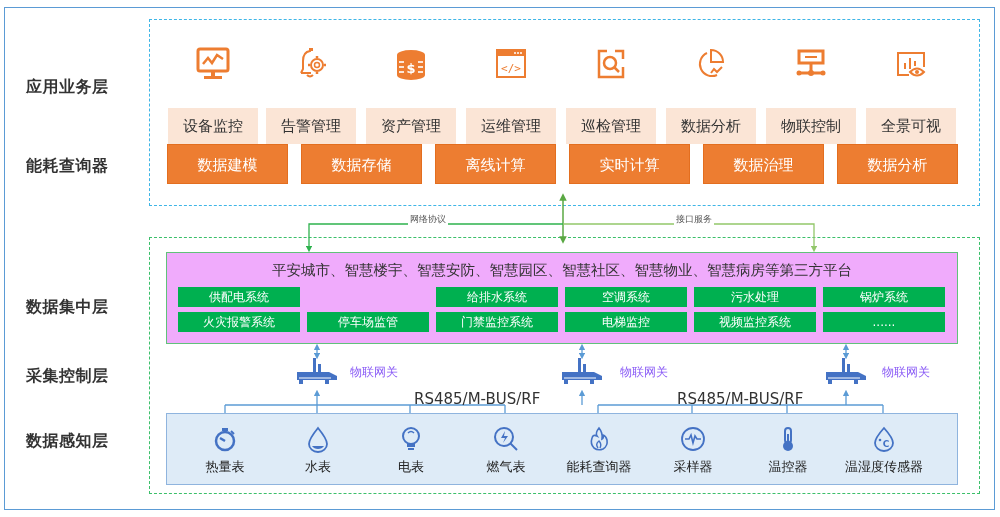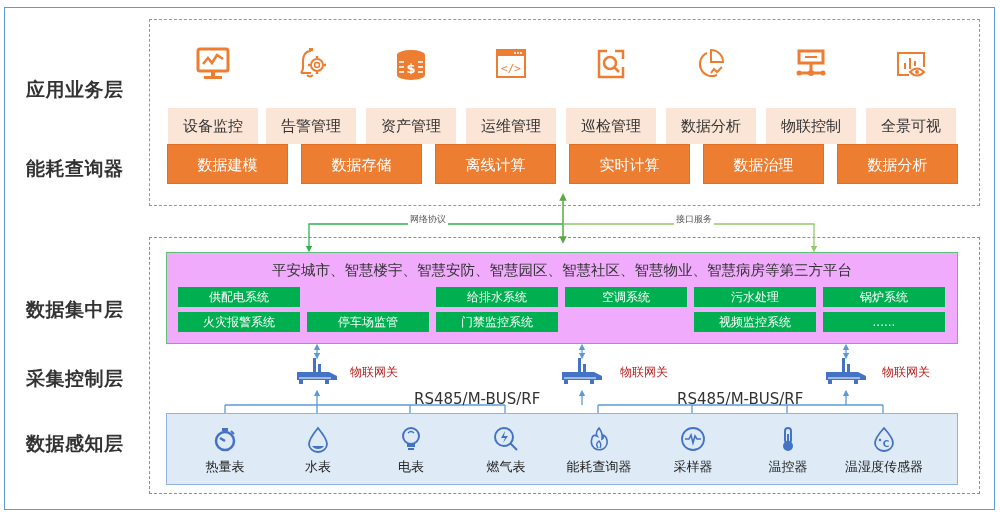--- a/index.html
+++ b/index.html
@@ -1,39 +1,39 @@
 <!DOCTYPE html>
 <html><head>
 <meta charset="utf-8">
 <style>
   * { box-sizing: border-box; margin: 0; padding: 0; }
   html, body { width: 1000px; height: 517px; background: #ffffff; overflow: hidden; }
   body { font-family: "DejaVu Sans", "Liberation Sans", sans-serif; position: relative; }
 
   .frame { position: absolute; left: 4px; top: 7px; width: 991px; height: 503px; border: 1px solid #5b9bd5; }
 
-  .layer-label { position: absolute; left: 26px; font-size: 19px; font-weight: bold; color: #333; letter-spacing: 0.5px; }
+  .layer-label { position: absolute; left: 26px; font-size: 16px; font-weight: bold; color: #333; letter-spacing: 0.5px; }
 
   .zone-top { position: absolute; left: 149px; top: 19px; width: 831px; height: 187px; border: 1px dashed #3fb5e6; }
   .zone-bottom { position: absolute; left: 149px; top: 237px; width: 831px; height: 257px; border: 1px dashed #3cbf6a; }
 
   .app-item { position: absolute; width: 90px; text-align: center; }
   .app-icon { height: 36px; display: flex; align-items: center; justify-content: center; }
   .app-label { margin-top: 26px; height: 36px; line-height: 36px; background: #fbe5d6; color: #333; font-size: 15px; }
 
   .proc-btn { position: absolute; top: 144px; width: 121px; height: 40px; background: #ed7d31; color: #fff; font-size: 15px; line-height: 40px; text-align: center; border: 1px solid #e36e1f; }
 
   .conn-label { position: absolute; font-size: 9px; color: #555; background: #fff; padding: 0 2px; }
 
   .center-box { position: absolute; left: 166px; top: 252px; width: 792px; height: 92px; background: #f0abfc; border: 1px solid #61c17b; }
   .center-title { position: absolute; left: 0; top: 8px; width: 100%; text-align: center; font-size: 14.5px; color: #333; }
   .sys-btn { position: absolute; width: 122px; height: 20px; background: #00b050; color: #fff; font-size: 12px; line-height: 20px; text-align: center; }
 
   .gateway { position: absolute; }
-  .gw-label { position: absolute; font-size: 12px; color: #b91c1c; }
+  .gw-label { position: absolute; font-size: 12px; color: #8b5cf6; }
   .bus-label { position: absolute; font-size: 15px; color: #333; background: transparent; }
 
   .sensor-box { position: absolute; left: 166px; top: 413px; width: 792px; height: 72px; background: #deebf7; border: 1px solid #8fb4de; }
   .sensor { position: absolute; top: 10px; width: 96px; text-align: center; }
   .sensor-icon { height: 30px; display: flex; align-items: center; justify-content: center; }
   .sensor-label { margin-top: 4px; font-size: 13px; color: #222; }
 
   svg.overlay { position: absolute; left: 0; top: 0; pointer-events: none; }
 </style>
 </head>
@@ -218,20 +218,21 @@
 <div class="center-box">
   <div class="center-title">平安城市、智慧楼宇、智慧安防、智慧园区、智慧社区、智慧物业、智慧病房等第三方平台</div>
   <div class="sys-btn" style="left:11px;top:34px">供配电系统</div>
   <div class="sys-btn" style="left:269px;top:34px">给排水系统</div>
   <div class="sys-btn" style="left:398px;top:34px">空调系统</div>
   <div class="sys-btn" style="left:527px;top:34px">污水处理</div>
   <div class="sys-btn" style="left:656px;top:34px">锅炉系统</div>
   <div class="sys-btn" style="left:11px;top:59px">火灾报警系统</div>
   <div class="sys-btn" style="left:140px;top:59px">停车场监管</div>
   <div class="sys-btn" style="left:269px;top:59px">门禁监控系统</div>
+  <div class="sys-btn" style="left:398px;top:59px">电梯监控</div>
   <div class="sys-btn" style="left:527px;top:59px">视频监控系统</div>
   <div class="sys-btn" style="left:656px;top:59px">......</div>
 </div>
 
 <div class="gateway" style="left:293px;top:356px">
   <svg width="46" height="30" viewBox="0 0 46 30">
       <rect x="20" y="2" width="3" height="14" fill="#4472c4"></rect>
       <rect x="25" y="8" width="3" height="8" fill="#4472c4"></rect>
       <path d="M4 16 L36 16 L44 20 L44 24 L4 24 Z" fill="#4472c4"></path>
       <rect x="6" y="24" width="4" height="4" fill="#4472c4"></rect>

